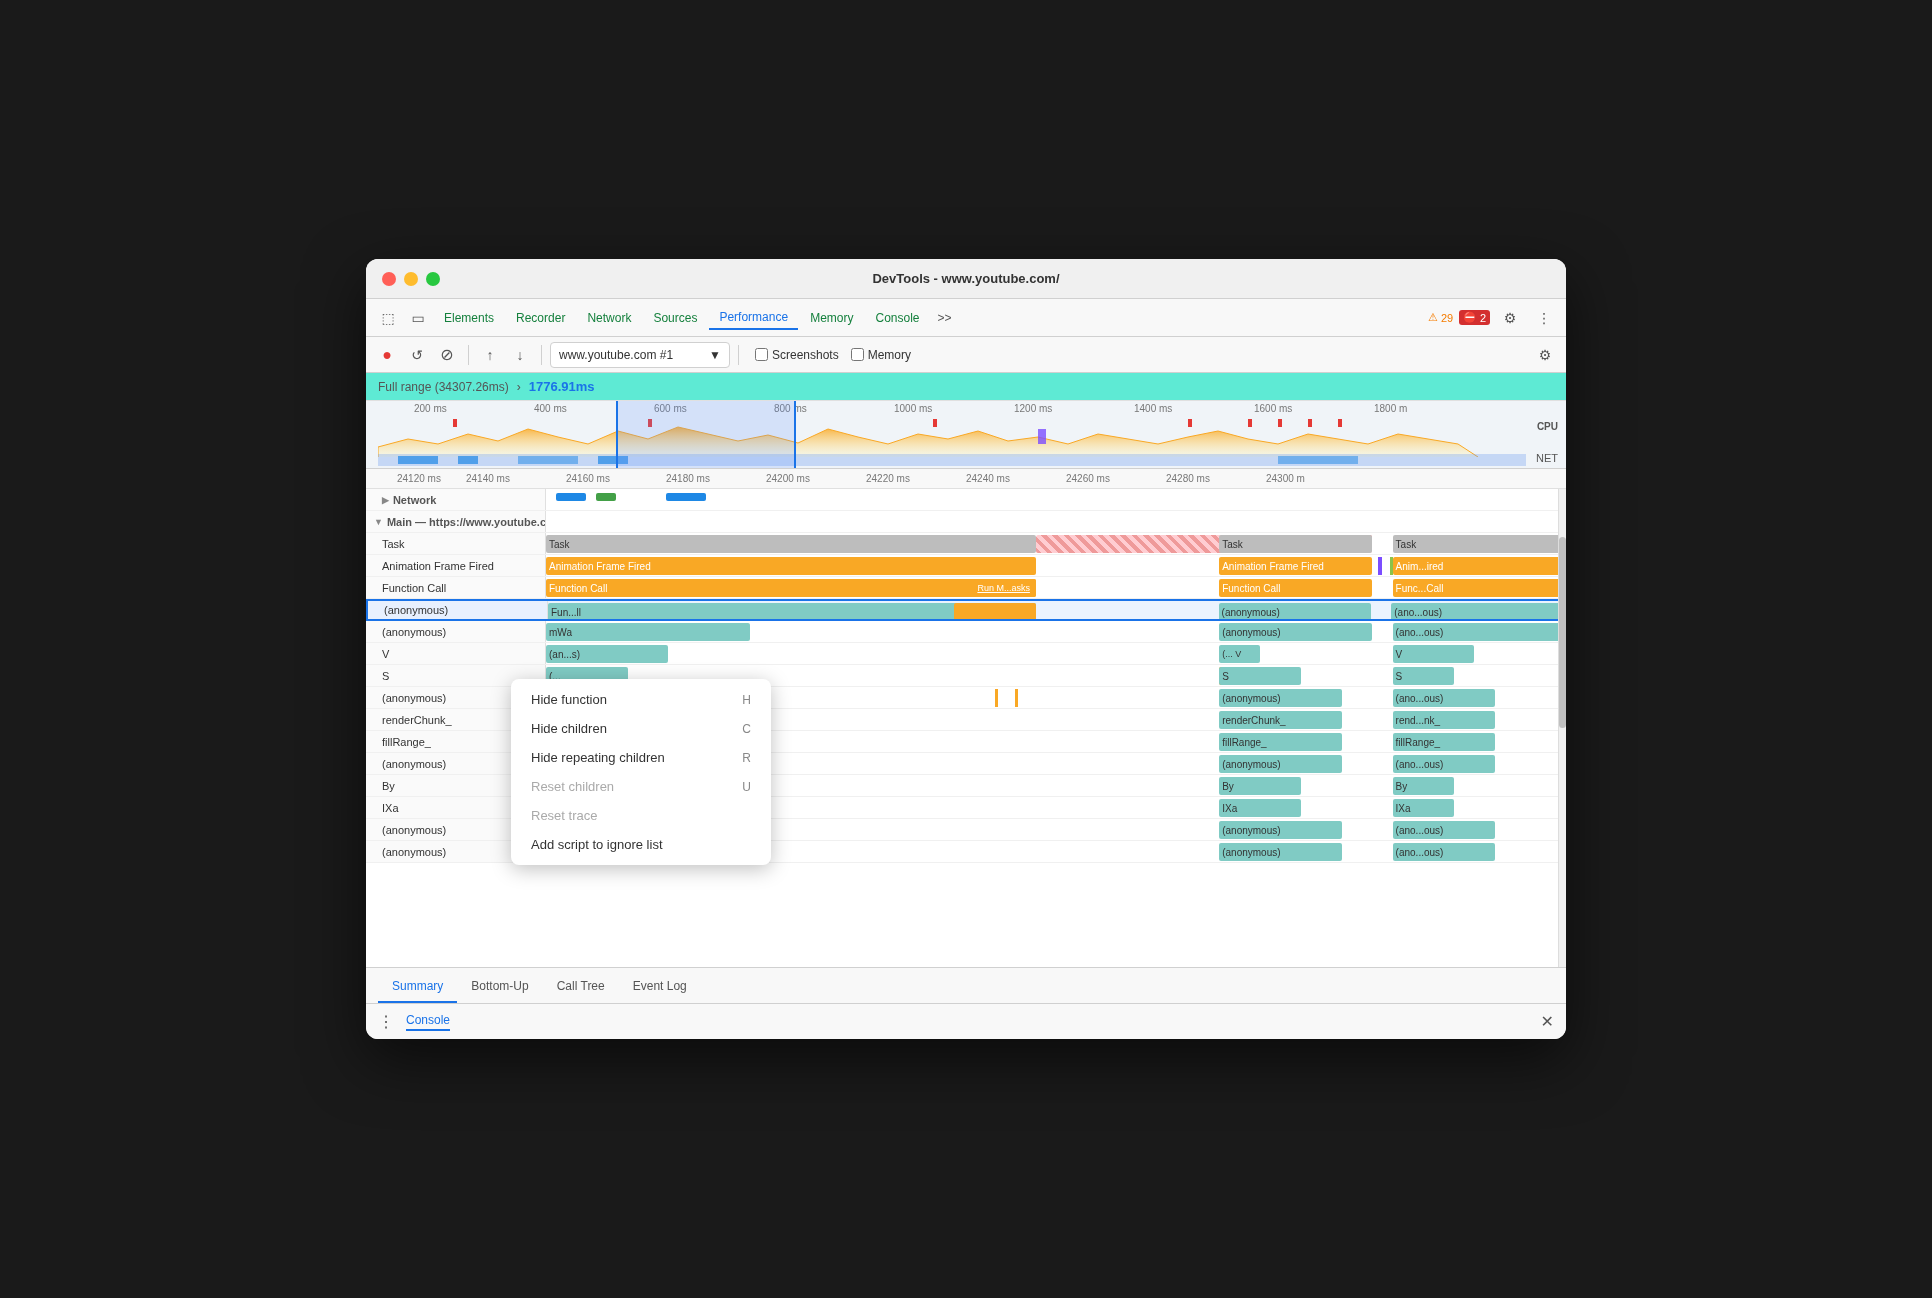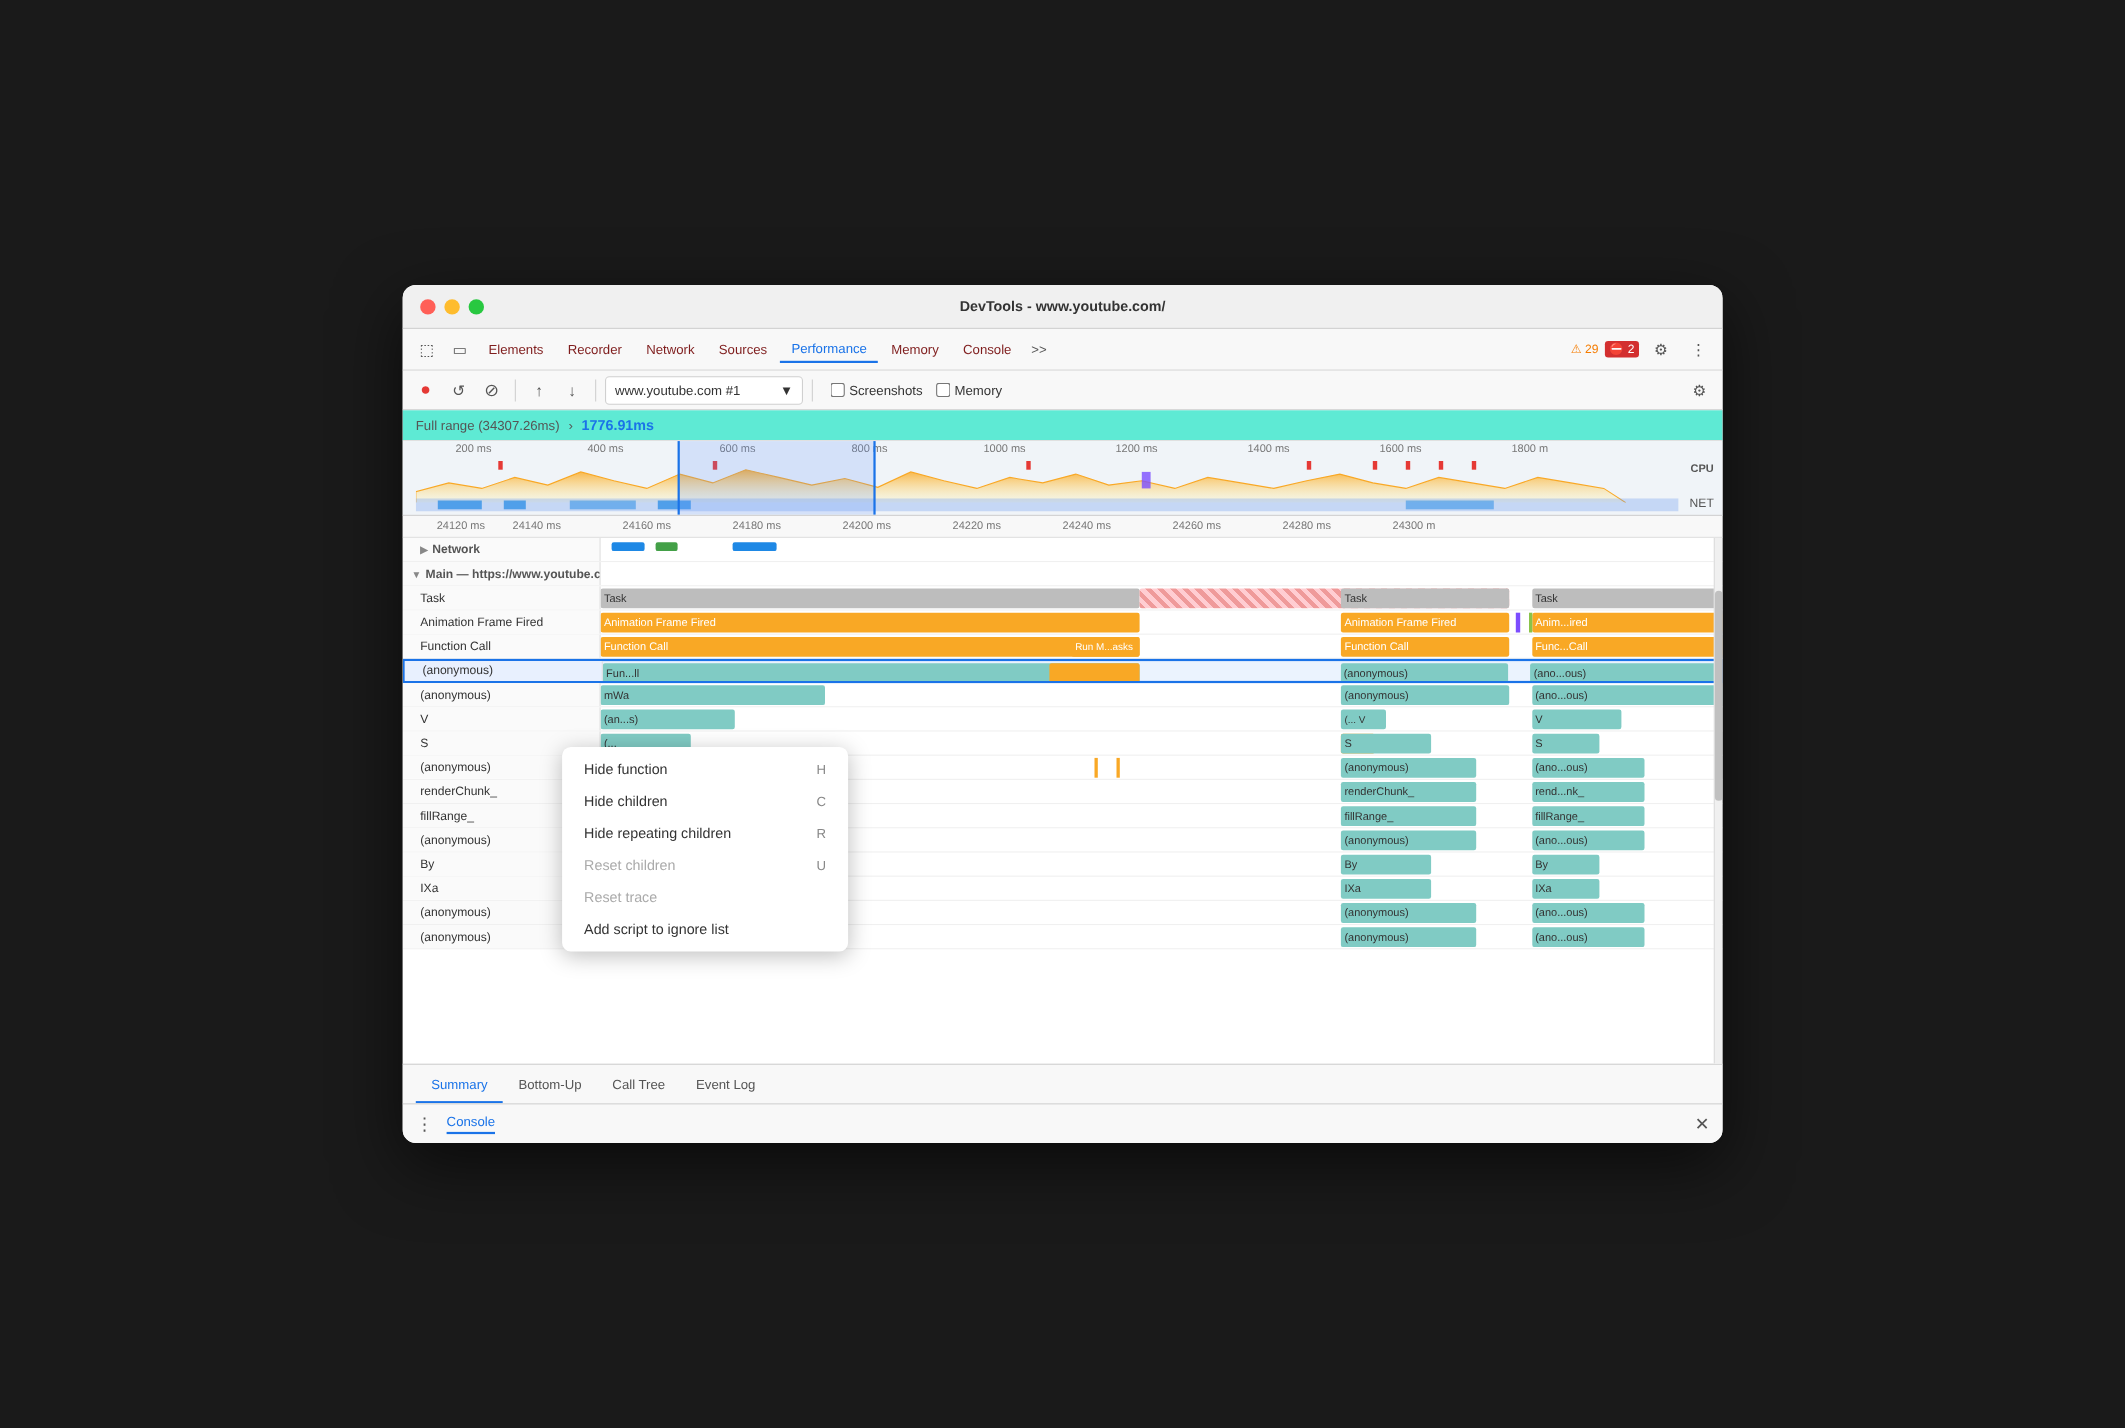--- a/index.html
+++ b/index.html
@@ -68,21 +68,21 @@
       align-items: center;
       justify-content: center;
       font-size: 14px;
       color: #555;
       border-radius: 4px;
       cursor: pointer;
     }
     .tab-item {
       padding: 4px 10px;
       font-size: 12px;
-      color: #7f1d1d;
+      color: #15803d;
       cursor: pointer;
       border-radius: 4px;
       white-space: nowrap;
     }
     .tab-item.active {
       color: #1a73e8;
       border-bottom: 2px solid #1a73e8;
       border-radius: 0;
     }
     .tab-more { font-size: 12px; color: #555; padding: 4px 6px; cursor: pointer; }
@@ -575,21 +575,21 @@
 
           <div style="position:absolute;right:18%;top:2px;width:4px;height:18px;background:#7c4dff;"></div>
           <div style="position:absolute;right:17%;top:2px;width:3px;height:18px;background:#8bc34a;"></div>
         </div>
       </div>
 
       <div class="track-row">
         <div class="track-label">Function Call</div>
         <div class="track-content">
           <div class="task-bar task-yellow" style="left:0;width:48%;">Function Call</div>
-          <div class="task-bar task-yellow" style="left:42%;width:6%;font-size:9px;">Run M...asks</div>
+          <div class="task-bar task-yellow" style="left:42%;width:6%;font-size:9px;text-decoration:underline;">Run M...asks</div>
           <div class="task-bar task-yellow" style="left:66%;width:15%;">Function Call</div>
           <div class="task-bar task-yellow" style="left:83%;width:17%;">Func...Call</div>
         </div>
       </div>
 
       <div class="track-row selected-track" style="border: 2px solid #1a73e8; background: rgba(26,115,232,0.05);">
         <div class="track-label" style="background:#e8f0fe;">(anonymous)</div>
         <div class="track-content">
           <div class="task-bar task-teal" style="left:0;width:48%;">Fun...ll</div>
           <div class="task-bar task-yellow" style="left:40%;width:8%;"></div>

